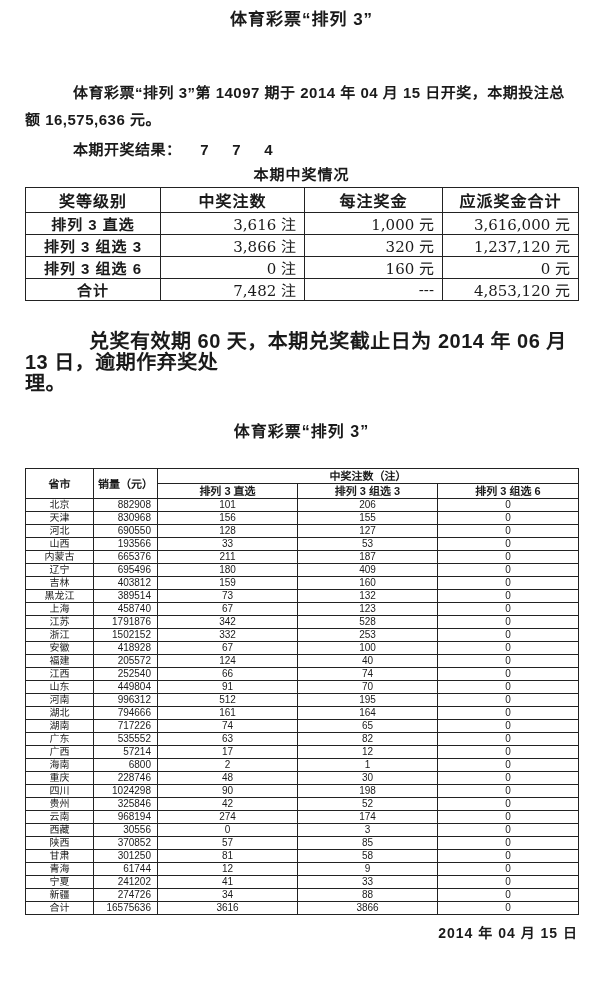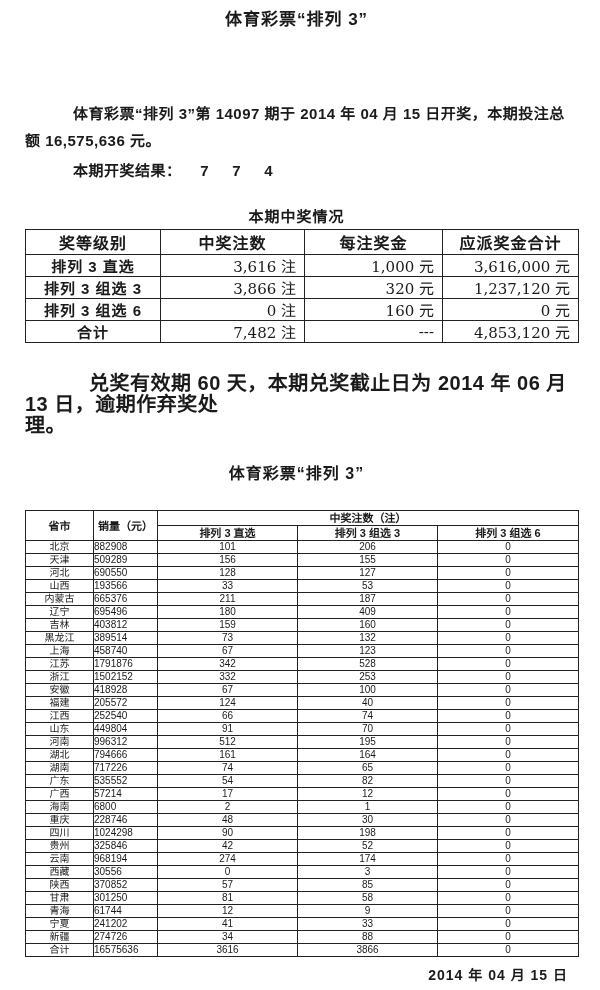--- a/index.html
+++ b/index.html
@@ -6,54 +6,54 @@
   html, body { background: #ffffff; }
   body {
     width: 600px; height: 990px;
     font-family: "Liberation Sans", "DejaVu Sans", sans-serif;
     color: #1a1a1a;
     overflow: hidden;
   }
   .page {
     position: relative;
     width: 600px; height: 990px;
-    padding: 10px 32px 0 25px;
+    padding: 10px 22px 0 25px;
   }
   
   .doc-title { text-align: center; font-weight: 700; }
   .doc-title .tl { display: block; font-size: 17px; line-height: 20px; letter-spacing: 1px; }
   
-  .body-block { margin-top: 70px; font-size: 15px; font-weight: 700; }
+  .body-block { margin-top: 49px; font-size: 15px; font-weight: 700; }
   .body-block .line { line-height: 27px; letter-spacing: 0.5px; }
   .indent { text-indent: 3.2em; }
   .result-line { margin-top: 3px; line-height: 22px; }
   .result-line .label { margin-left: 3.2em; }
   .result-numbers { margin-left: 14px; letter-spacing: 0.65em; }
   
-  .table1-title { margin-top: 21px; text-align: center; font-size: 15px; font-weight: 700; letter-spacing: 1px; }
+  .table1-title { text-align: center; font-size: 15px; font-weight: 700; letter-spacing: 1px; }
   table { border-collapse: collapse; table-layout: fixed; }
   .prize-table { margin-top: 3px; width: 553px; }
   .prize-table th, .prize-table td { border: 1px solid #222; overflow: hidden; white-space: nowrap; }
   .prize-table th { height: 20px; font-size: 16px; font-weight: 700; text-align: center; letter-spacing: 1px; margin-top: 16px; }
   .prize-table td { height: 20px; font-size: 15px; }
   .prize-table td.c { text-align: center; font-weight: 700; letter-spacing: 1px; }
   .prize-table td.r { text-align: right; padding-right: 8px; font-weight: 400; font-family: "DejaVu Serif", serif; }
   
   .notice-block { margin-top: 30px; font-size: 20px; font-weight: 700; }
   .notice-block .line { line-height: 21px; letter-spacing: 0.5px; }
   
   .sec2 { margin-top: 27px; }
   .sec2 .tl { font-size: 16px; line-height: 21px; }
   
   .sales-table { margin-top: 26px; width: 553px; }
   .sales-table th, .sales-table td { border: 1px solid #222; overflow: hidden; white-space: nowrap; }
   .sales-table th { font-size: 11px; font-weight: 700; text-align: center; height: 15px; line-height: 14px; }
   .sales-table td { font-size: 10px; font-weight: 400; height: 13px; line-height: 12px; }
   .sales-table td.c { text-align: center; }
-  .sales-table td.r { text-align: left; padding-right: 6px; }
+  .sales-table td.r { text-align: right; padding-right: 6px; }
   
   .footer-date { margin-top: 7px; text-align: right; font-size: 14px; font-weight: 700; letter-spacing: 1px; }
 </style>
 </head>
 <body>
 
 <div class="page">
 
   <div class="doc-title">
     <span class="tl">体育彩票“排列 3”</span>
@@ -145,21 +145,21 @@
     <tbody>
         <tr>
           <td class="c">北京</td>
           <td class="r">882908</td>
           <td class="c">101</td>
           <td class="c">206</td>
           <td class="c">0</td>
         </tr>
         <tr>
           <td class="c">天津</td>
-          <td class="r">509289</td>
+          <td class="r">830968</td>
           <td class="c">156</td>
           <td class="c">155</td>
           <td class="c">0</td>
         </tr>
         <tr>
           <td class="c">河北</td>
           <td class="r">690550</td>
           <td class="c">128</td>
           <td class="c">127</td>
           <td class="c">0</td>
@@ -265,21 +265,21 @@
         <tr>
           <td class="c">湖南</td>
           <td class="r">717226</td>
           <td class="c">74</td>
           <td class="c">65</td>
           <td class="c">0</td>
         </tr>
         <tr>
           <td class="c">广东</td>
           <td class="r">535552</td>
-          <td class="c">54</td>
+          <td class="c">63</td>
           <td class="c">82</td>
           <td class="c">0</td>
         </tr>
         <tr>
           <td class="c">广西</td>
           <td class="r">57214</td>
           <td class="c">17</td>
           <td class="c">12</td>
           <td class="c">0</td>
         </tr>

